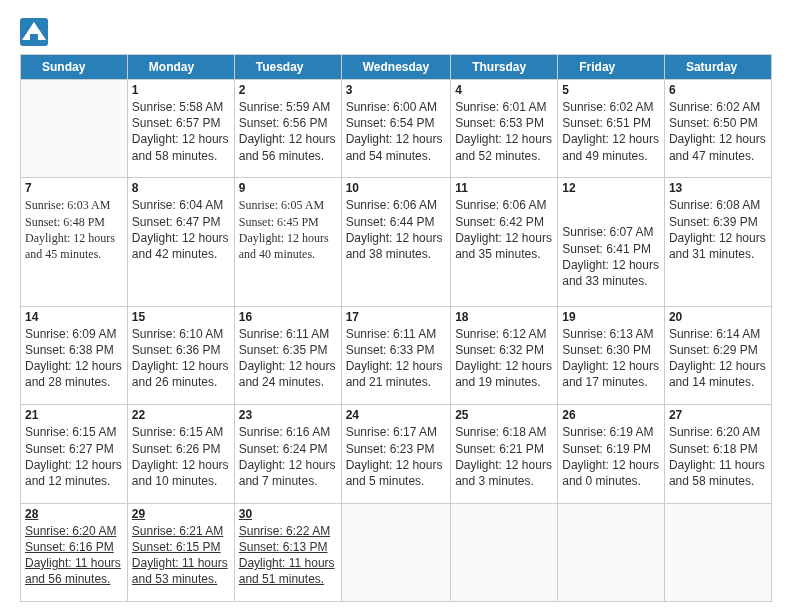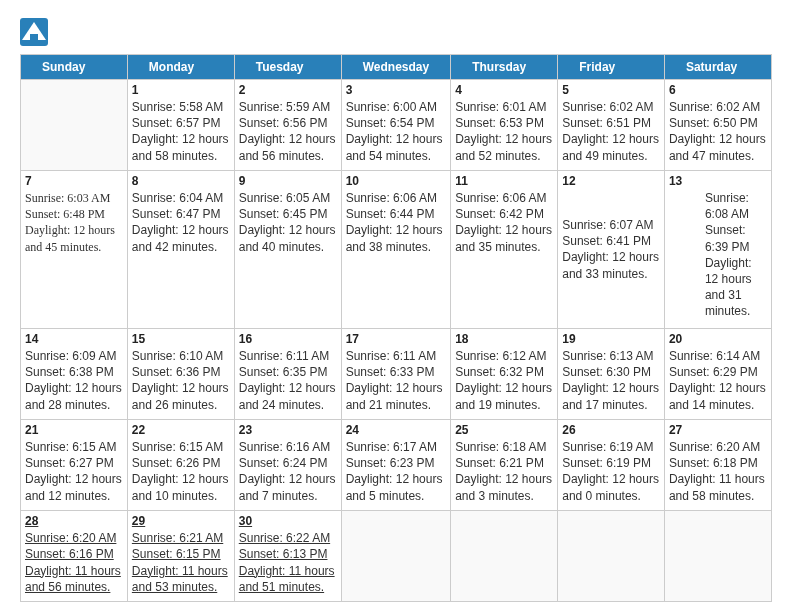--- a/index.html
+++ b/index.html
@@ -194,21 +194,21 @@
           </td>
           <td>
             <span class="day-num">8</span>
             <div class="day-info" style="white-space: pre-line;">Sunrise: 6:04 AM
 Sunset: 6:47 PM
 Daylight: 12 hours
 and 42 minutes.</div>
           </td>
           <td>
             <span class="day-num">9</span>
-            <div class="day-info" style="white-space: pre-line;">Sunrise: 6:05 AM
+            <div class="day-info" style="white-space: pre-line; font-family: Liberation Serif, serif;">Sunrise: 6:05 AM
 Sunset: 6:45 PM
 Daylight: 12 hours
 and 40 minutes.</div>
           </td>
           <td>
             <span class="day-num">10</span>
             <div class="day-info" style="white-space: pre-line;">Sunrise: 6:06 AM
 Sunset: 6:44 PM
 Daylight: 12 hours
 and 38 minutes.</div>
@@ -222,21 +222,21 @@
           </td>
           <td>
             <span class="day-num">12</span>
             <div class="day-info" style="white-space: pre-line; margin-top: 29px;">Sunrise: 6:07 AM
 Sunset: 6:41 PM
 Daylight: 12 hours
 and 33 minutes.</div>
           </td>
           <td>
             <span class="day-num">13</span>
-            <div class="day-info" style="white-space: pre-line; margin-left: 36px;">Sunrise: 6:08 AM
+            <div class="day-info" style="white-space: pre-line;">Sunrise: 6:08 AM
 Sunset: 6:39 PM
 Daylight: 12 hours
 and 31 minutes.</div>
           </td>
         </tr>
         <tr>
           <td>
             <span class="day-num">14</span>
             <div class="day-info" style="white-space: pre-line;">Sunrise: 6:09 AM
 Sunset: 6:38 PM

